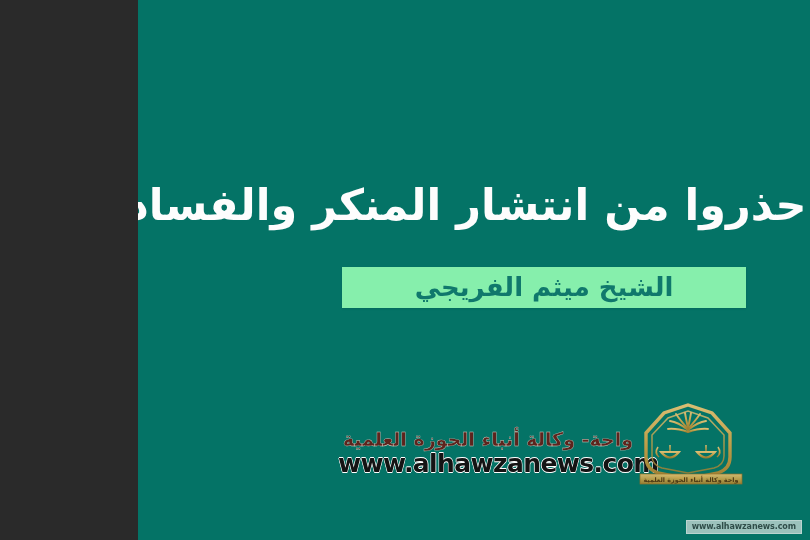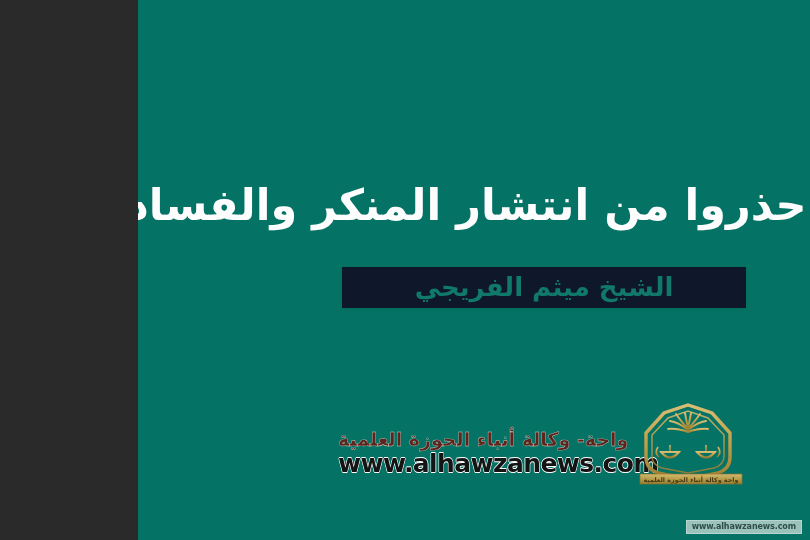--- a/index.html
+++ b/index.html
@@ -41,21 +41,21 @@
     text-align: center;
   }
 
   
   .subtitle-plate {
     position: absolute;
     left: 204px;
     top: 267px;
     width: 404px;
     height: 41px;
-    background: #0f172a;
+    background: #86efac;
     display: flex;
     align-items: center;
     justify-content: center;
     direction: rtl;
     box-shadow: 0 1px 2px rgba(0,0,0,0.10);
   }
   .subtitle-text {
     color: #10786c;
     font-size: 26px;
     font-weight: bold;
@@ -72,21 +72,21 @@
     width: 420px;
     height: 86px;
     direction: rtl;
   }
 
   .brand-words {
     position: absolute;
     right: 125px;
     top: 31px;
     width: 295px;
-    text-align: left;
+    text-align: right;
     direction: rtl;
     margin-left: 28px;
   }
   .brand-arabic {
     color: #5d241d;
     font-size: 19px;
     font-weight: bold;
     line-height: 1.05;
     white-space: nowrap;
     letter-spacing: 0.3px;

